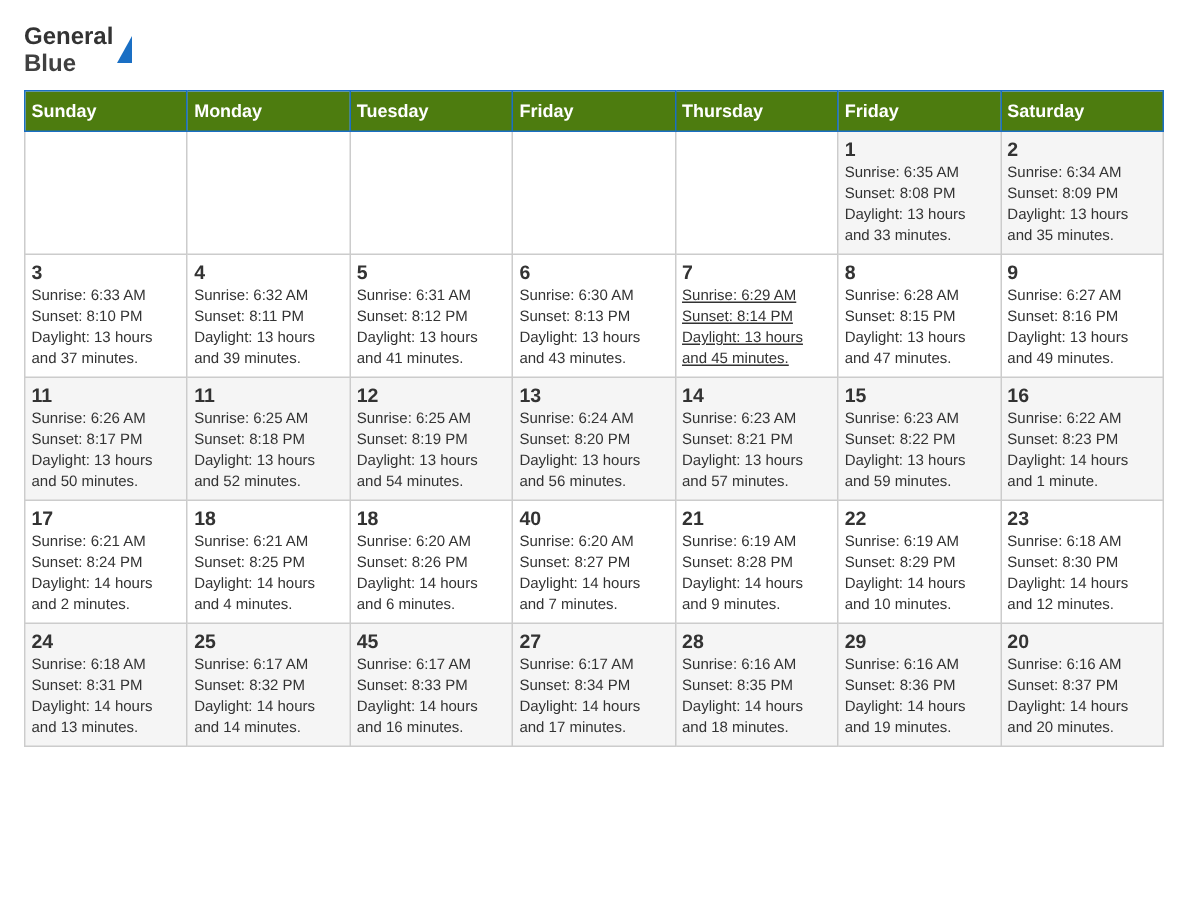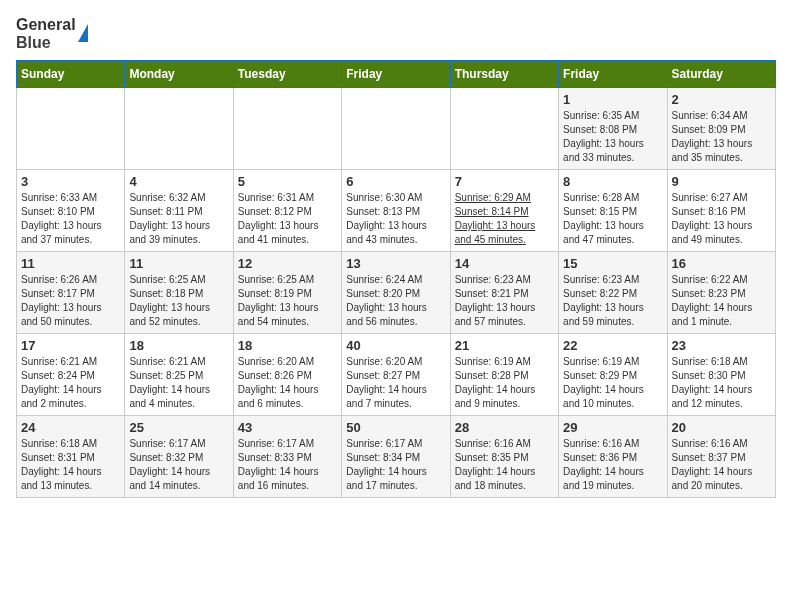--- a/index.html
+++ b/index.html
@@ -284,27 +284,27 @@
 Sunset: 8:31 PM
 Daylight: 14 hours and 13 minutes.</div>
         </td>
         <td>
           <span class="day-number">25</span>
           <div class="day-info" style="white-space: pre-line;">Sunrise: 6:17 AM
 Sunset: 8:32 PM
 Daylight: 14 hours and 14 minutes.</div>
         </td>
         <td>
-          <span class="day-number">43</span>
+          <span class="day-number">45</span>
           <div class="day-info" style="white-space: pre-line;">Sunrise: 6:17 AM
 Sunset: 8:33 PM
 Daylight: 14 hours and 16 minutes.</div>
         </td>
         <td>
-          <span class="day-number">50</span>
+          <span class="day-number">27</span>
           <div class="day-info" style="white-space: pre-line;">Sunrise: 6:17 AM
 Sunset: 8:34 PM
 Daylight: 14 hours and 17 minutes.</div>
         </td>
         <td>
           <span class="day-number">28</span>
           <div class="day-info" style="white-space: pre-line;">Sunrise: 6:16 AM
 Sunset: 8:35 PM
 Daylight: 14 hours and 18 minutes.</div>
         </td>

